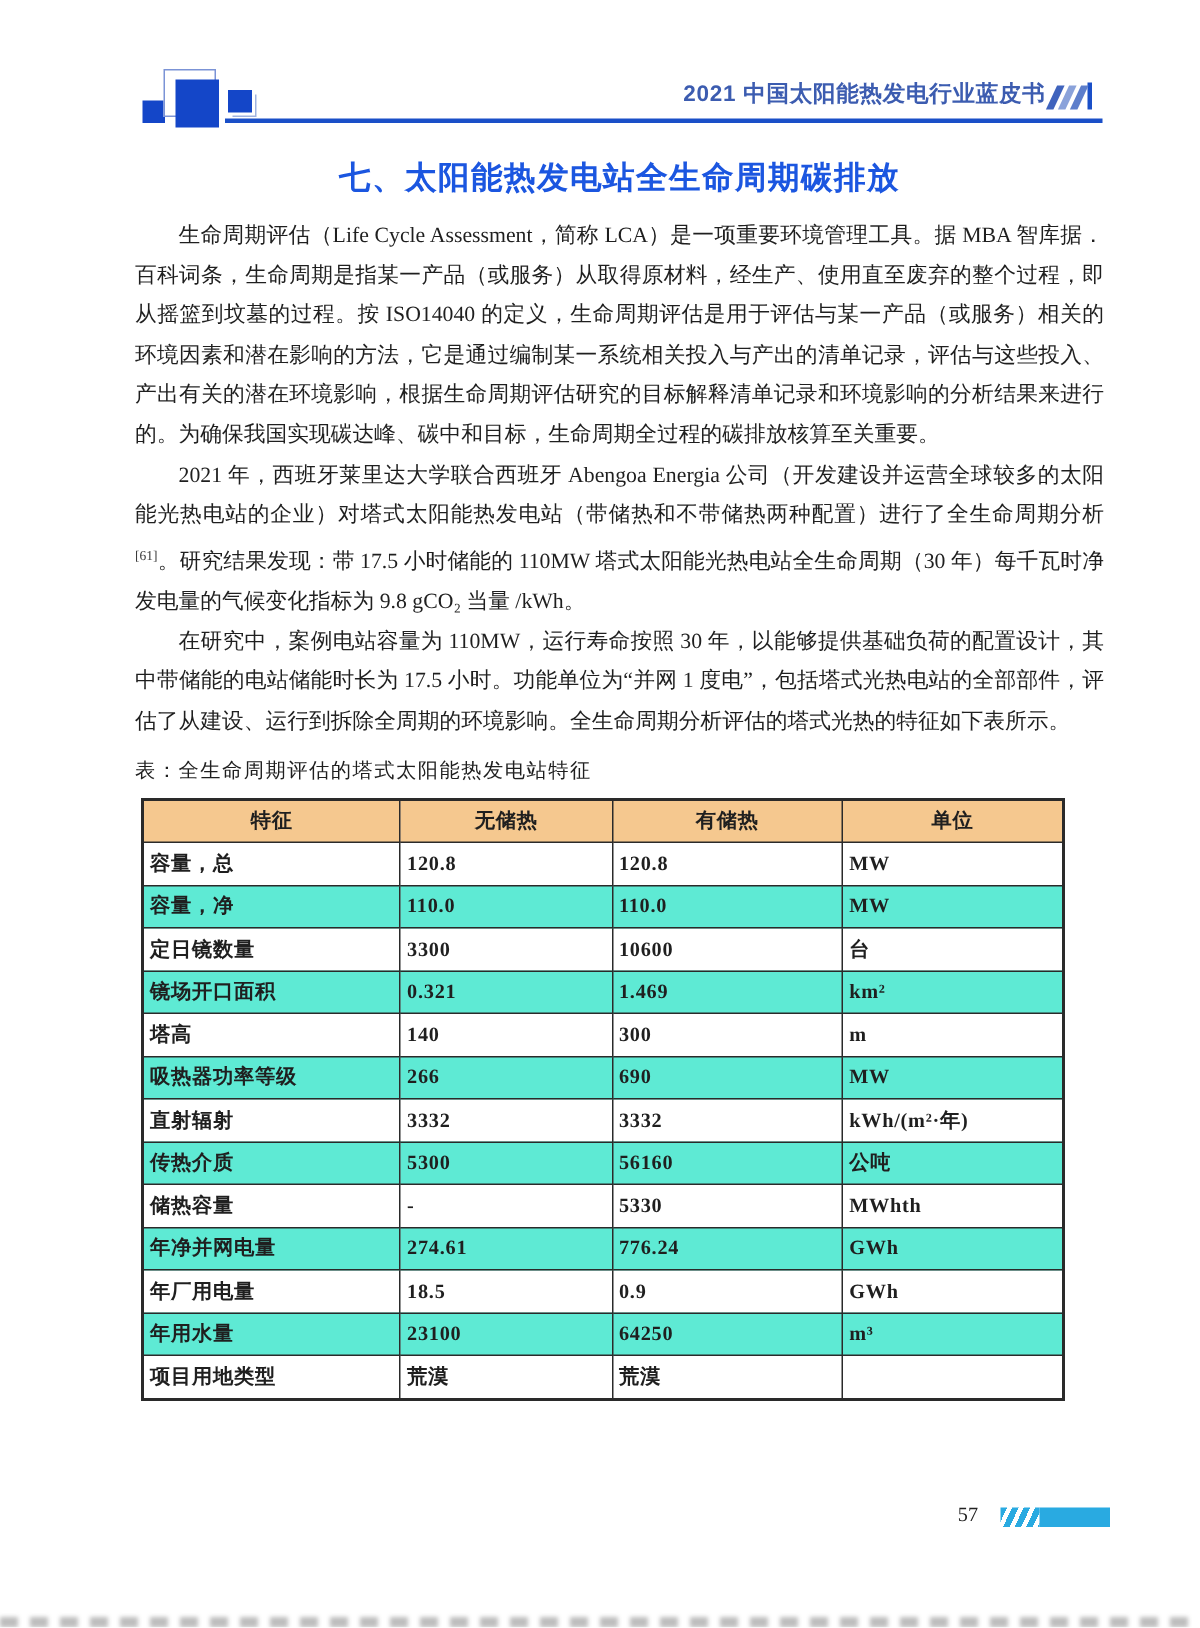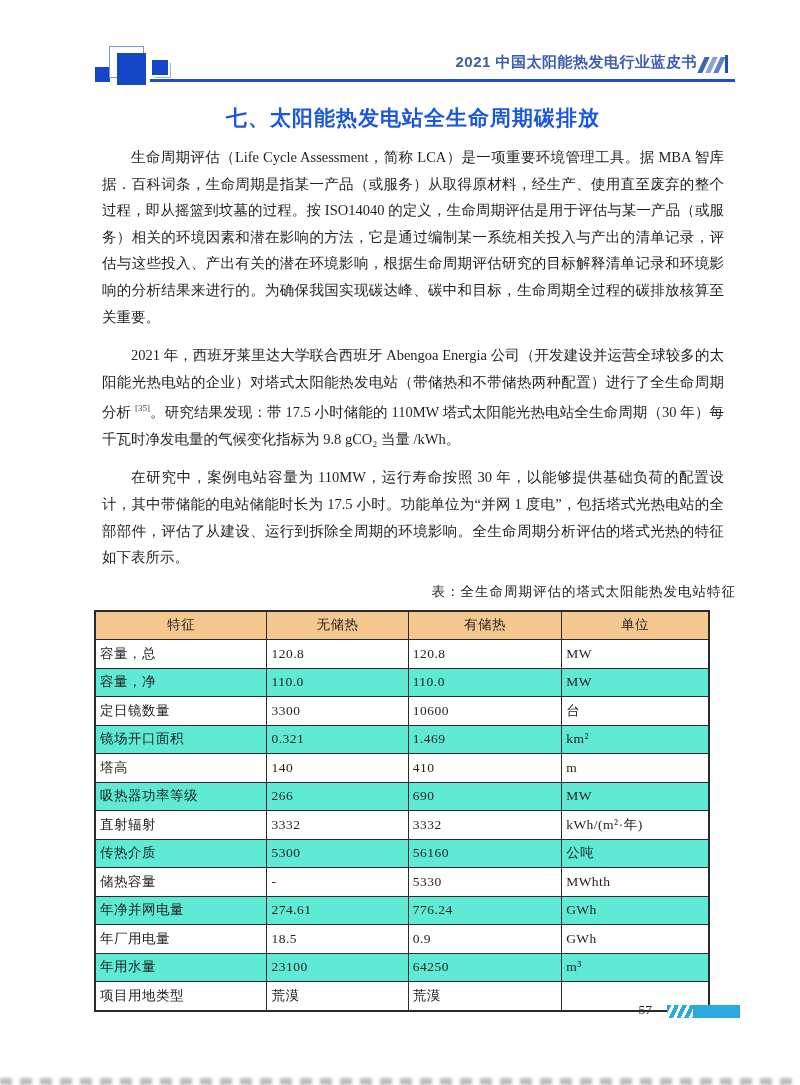--- a/index.html
+++ b/index.html
@@ -34,41 +34,41 @@
   .hdr-slashes .vbar{width:3px;height:18px;transform:none;background:#1a4fc8;margin-right:0;}
 
   
   .content{position:absolute;top:96px;left:90px;width:646px;}
   .sec-title{
     margin:8px 0 12px 0;text-align:center;
     font-family:"Liberation Sans","DejaVu Sans",sans-serif;
     font-size:21px;font-weight:bold;color:#1b56e0;letter-spacing:1px;
   }
   .para{
-    margin:12px;text-indent:2em;text-align:justify;
+    margin:0;text-indent:2em;text-align:justify;
     font-size:14.5px;line-height:26.6px;
   }
   .para sup{font-size:9px;color:#3a3a3a;}
   .tbl-caption{
-    margin:10px 0 9px 0;text-align:right;
+    margin:10px 0 9px 0;text-align:left;
     font-size:13.5px;color:#1f1f1f;letter-spacing:1px;font-family:Liberation Serif, serif;
   }
 
   
   table.spec{
     border-collapse:collapse;
     width:616px;margin-left:4px;
     font-size:13.5px;color:#1f1f1f;
     border:2px solid #2a2a2a;
   }
   table.spec th,table.spec td{
     border:1px solid #2a2a2a;
     height:27.5px;padding:0 4px;
     vertical-align:middle;
-    font-weight:normal;letter-spacing:.5px;
+    font-weight:bold;letter-spacing:.5px;
   }
   table.spec thead th{background:#f5c88f;}
   table.spec tr.alt td{background:#5eead4;}
 
   
   .footer-pagenum{
     position:absolute;top:1002px;right:148px;
     font-size:13.5px;color:#222222;
   }
   .footer-bar{position:absolute;top:1005px;right:60px;width:73px;height:13px;display:flex;}
@@ -104,21 +104,21 @@
     </div>
   </div>
 
   <div class="content">
     <h1 class="sec-title">七、太阳能热发电站全生命周期碳排放</h1>
 
     <p class="para">
       <span>生命周期评估（Life Cycle Assessment，简称 LCA）是一项重要环境管理工具。据 MBA 智库据．百科词条，生命周期是指某一产品（或服务）从取得原材料，经生产、使用直至废弃的整个过程，即从摇篮到坟墓的过程。按 ISO14040 的定义，生命周期评估是用于评估与某一产品（或服务）相关的环境因素和潜在影响的方法，它是通过编制某一系统相关投入与产出的清单记录，评估与这些投入、产出有关的潜在环境影响，根据生命周期评估研究的目标解释清单记录和环境影响的分析结果来进行的。为确保我国实现碳达峰、碳中和目标，生命周期全过程的碳排放核算至关重要。</span>
     </p>
 
-    <p class="para"><span>2021 年，西班牙莱里达大学联合西班牙 Abengoa Energia 公司（开发建设并运营全球较多的太阳能光热电站的企业）对塔式太阳能热发电站（带储热和不带储热两种配置）进行了全生命周期分析 </span><sup>[35]</sup><span>。研究结果发现：带 17.5 小时储能的 110MW 塔式太阳能光热电站全生命周期（30 年）每千瓦时净发电量的气候变化指标为 9.8 gCO₂ 当量 /kWh。</span></p>
+    <p class="para"><span>2021 年，西班牙莱里达大学联合西班牙 Abengoa Energia 公司（开发建设并运营全球较多的太阳能光热电站的企业）对塔式太阳能热发电站（带储热和不带储热两种配置）进行了全生命周期分析 </span><sup>[61]</sup><span>。研究结果发现：带 17.5 小时储能的 110MW 塔式太阳能光热电站全生命周期（30 年）每千瓦时净发电量的气候变化指标为 9.8 gCO₂ 当量 /kWh。</span></p>
 
     <p class="para">
       <span>在研究中，案例电站容量为 110MW，运行寿命按照 30 年，以能够提供基础负荷的配置设计，其中带储能的电站储能时长为 17.5 小时。功能单位为“并网 1 度电”，包括塔式光热电站的全部部件，评估了从建设、运行到拆除全周期的环境影响。全生命周期分析评估的塔式光热的特征如下表所示。</span>
     </p>
 
     <div class="tbl-caption">表：全生命周期评估的塔式太阳能热发电站特征</div>
 
     <table class="spec">
       <colgroup>
         <col style="width:28%">
@@ -155,21 +155,21 @@
           </tr>
           <tr class="alt">
             <td>镜场开口面积</td>
             <td>0.321</td>
             <td>1.469</td>
             <td>km²</td>
           </tr>
           <tr>
             <td>塔高</td>
             <td>140</td>
-            <td>410</td>
+            <td>300</td>
             <td>m</td>
           </tr>
           <tr class="alt">
             <td>吸热器功率等级</td>
             <td>266</td>
             <td>690</td>
             <td>MW</td>
           </tr>
           <tr>
             <td>直射辐射</td>

